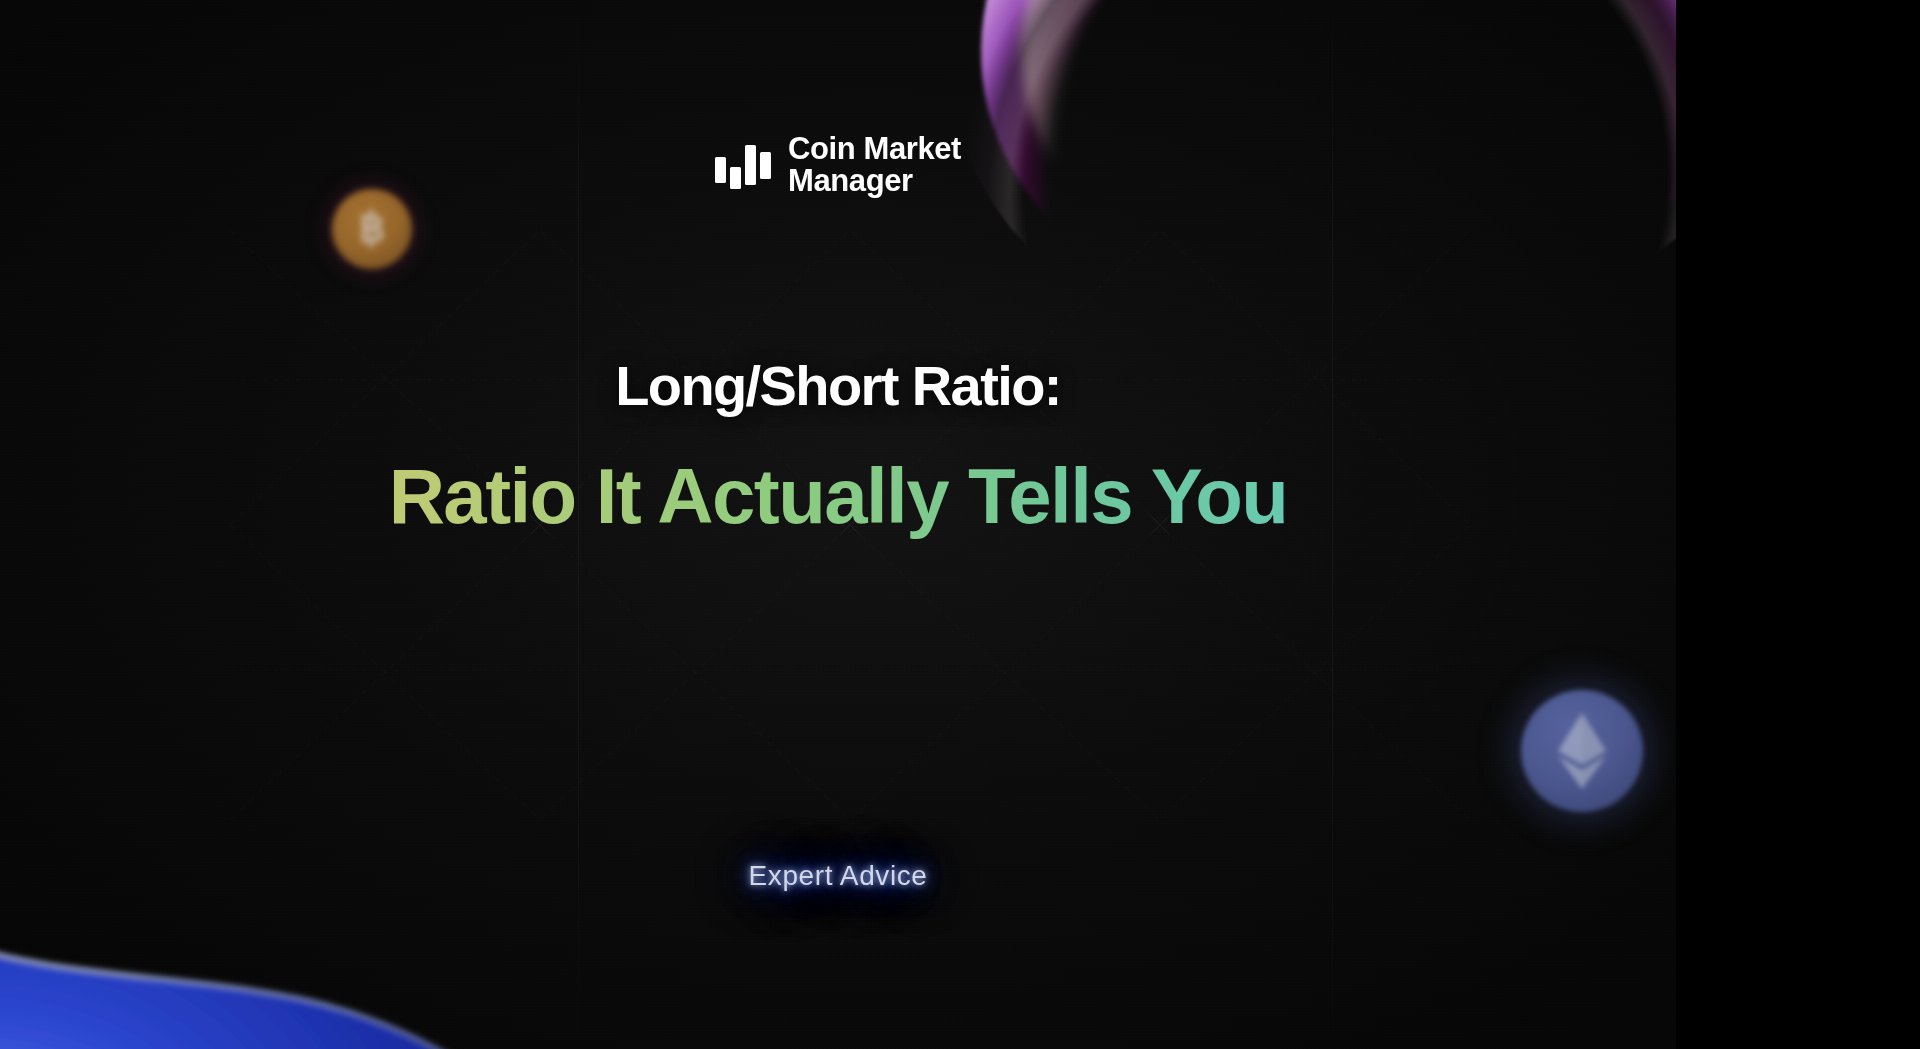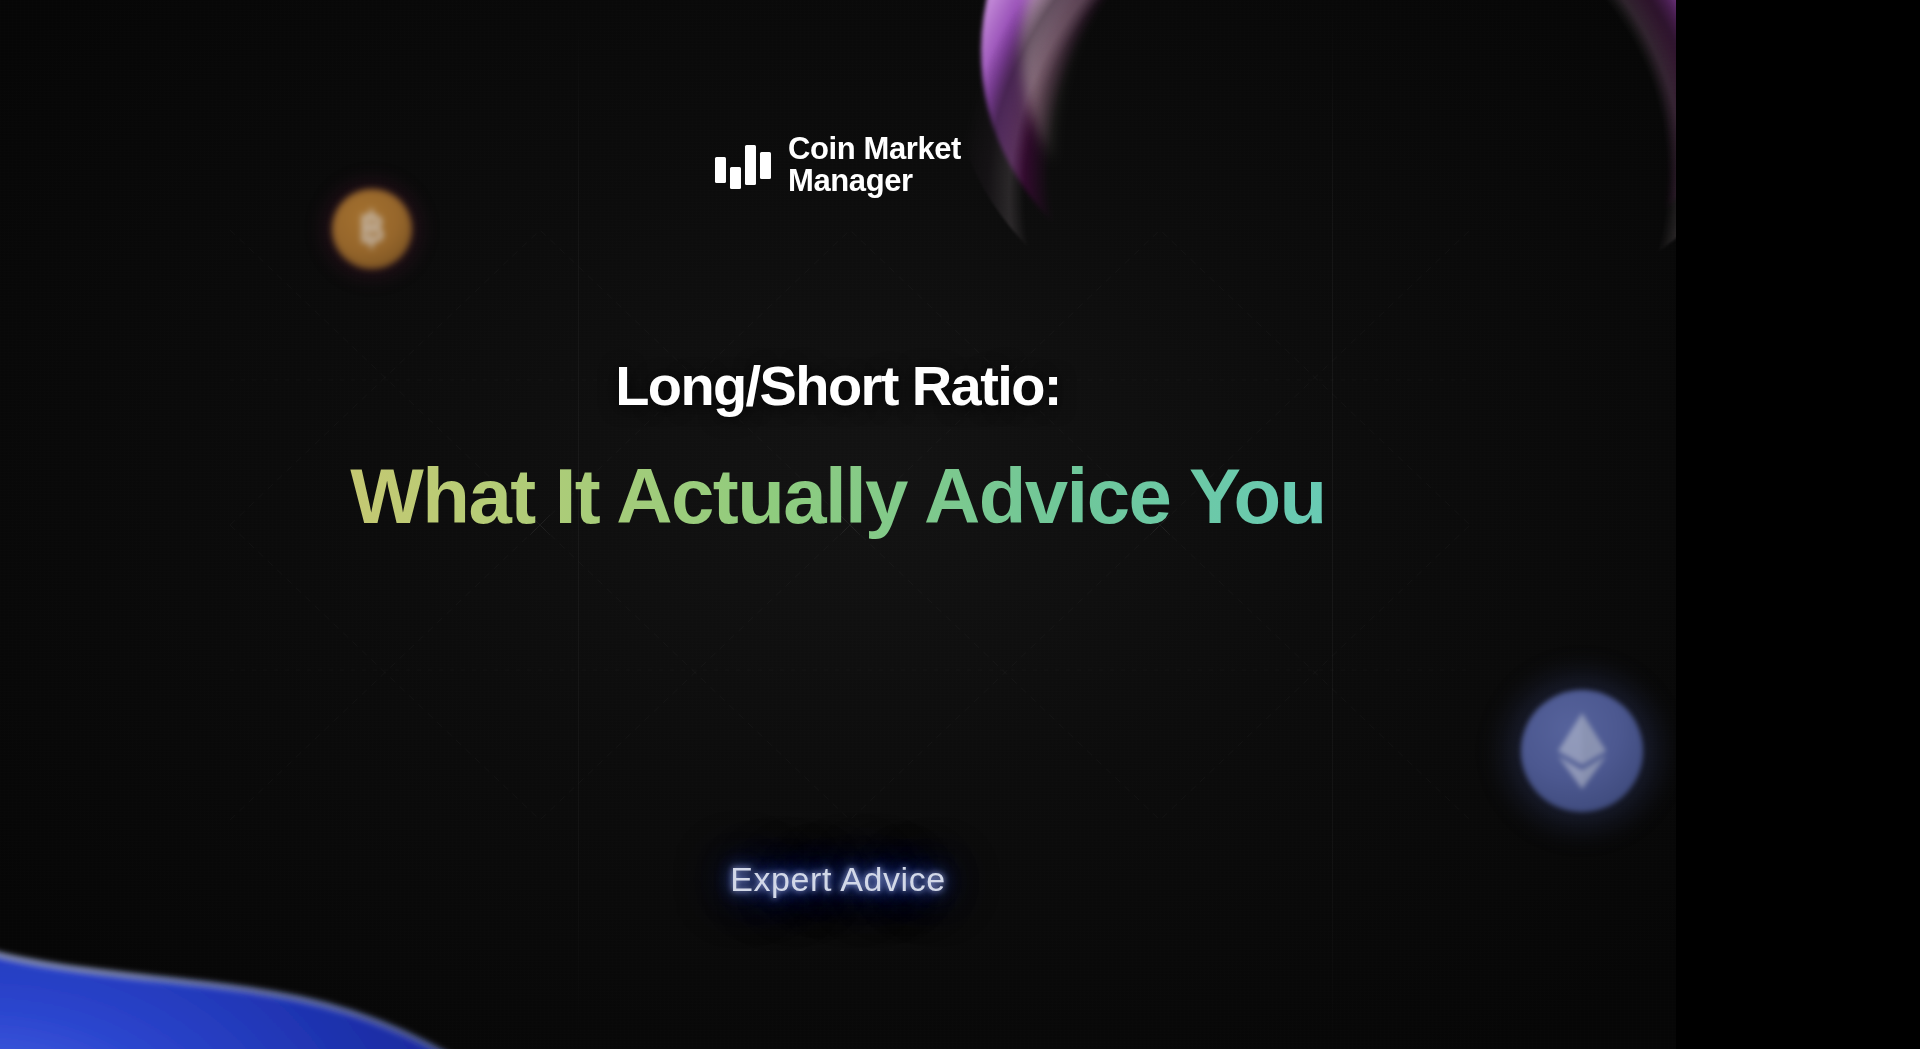--- a/index.html
+++ b/index.html
@@ -233,21 +233,21 @@
 
   
   .expert-advice {
     position:absolute;
     left:0; right:0; top:860px;
     text-align:center;
     z-index:6;
   }
   .expert-advice .ea-text {
     display:inline-block;
-    font-size:34px;
+    font-size:28px;
     font-weight:400;
     letter-spacing:.6px;
     color:#d2d8e8;
     text-shadow:
       0 0 6px rgba(190,205,255,.85),
       0 0 16px rgba(70,105,235,.95),
       0 0 34px rgba(40,75,220,.85),
       0 0 60px rgba(25,55,190,.6);
   }
 </style>
@@ -335,20 +335,20 @@
       <span class="bar bar-2"></span>
       <span class="bar bar-3"></span>
       <span class="bar bar-4"></span>
     </span>
     <span class="logo-text">Coin Market
 Manager</span>
   </div>
 
   <div class="headline">
     <div class="headline-line1">Long/Short Ratio:</div>
-    <div class="headline-line2">What It Actually Advice You</div>
+    <div class="headline-line2">Ratio It Actually Tells You</div>
   </div>
 
   <div class="expert-advice">
     <span class="ea-text">Expert Advice</span>
   </div>
 
 </div>
 
 </body></html>

